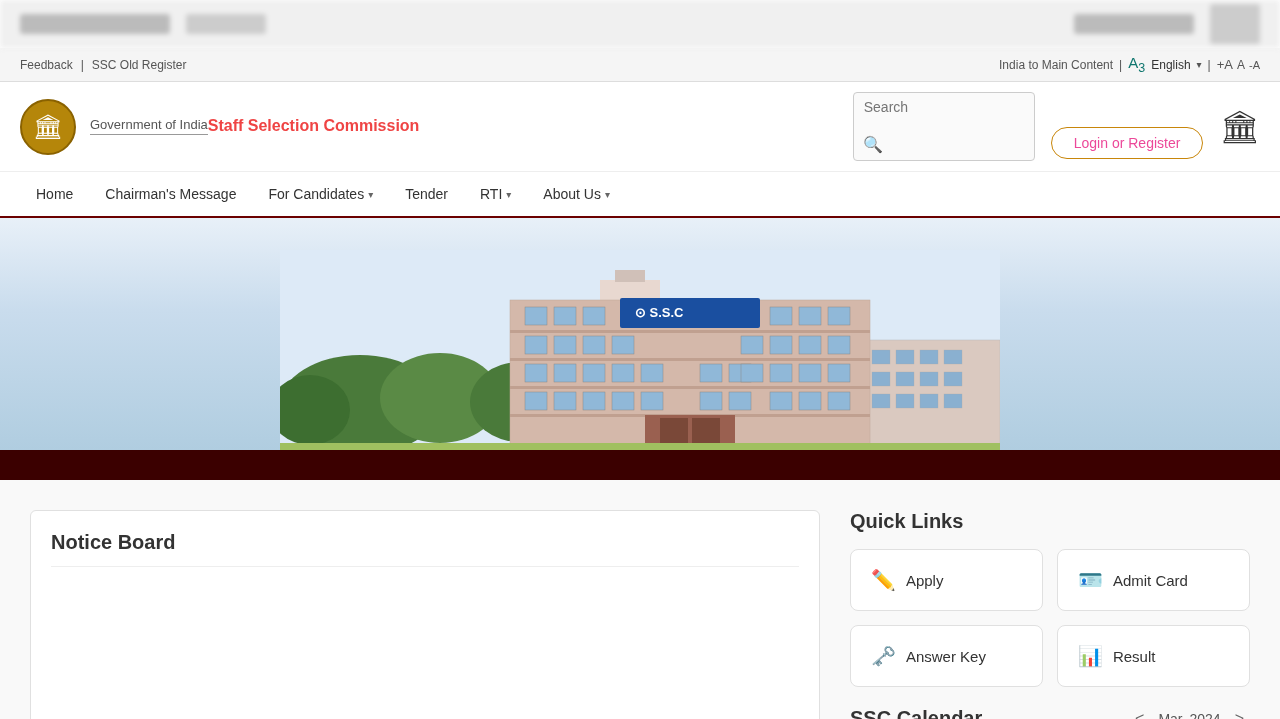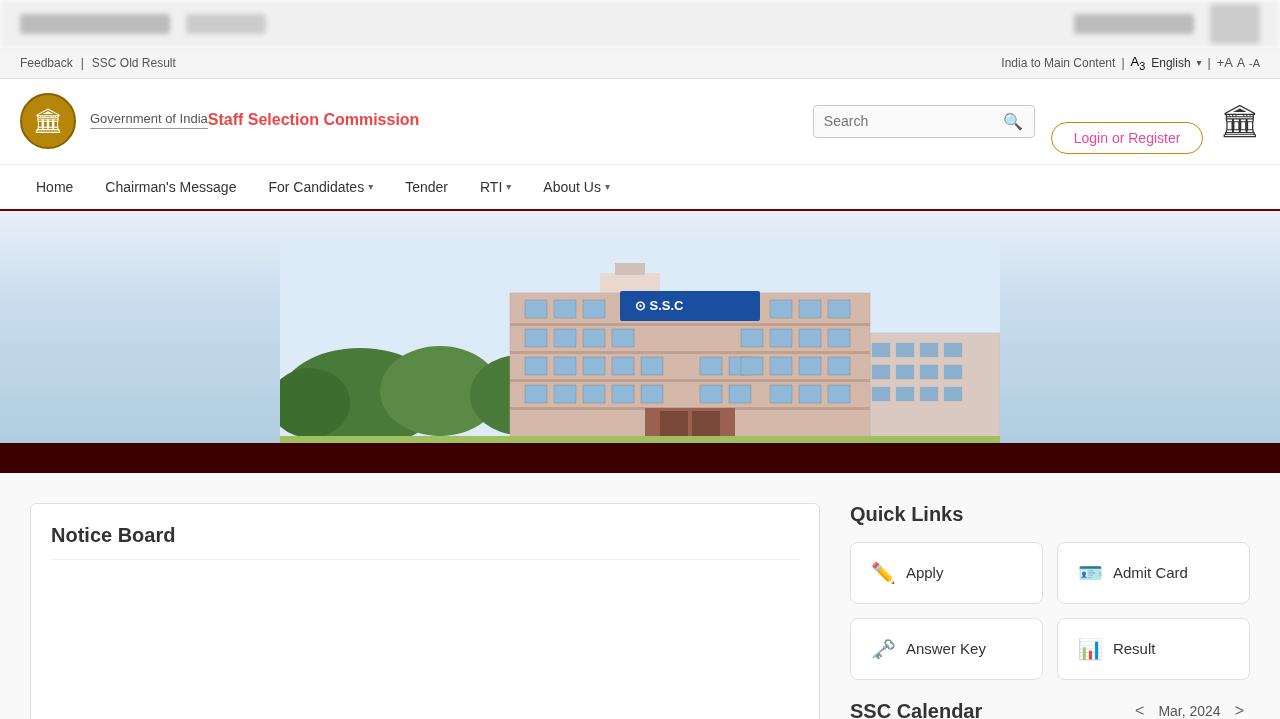--- a/index.html
+++ b/index.html
@@ -47,24 +47,25 @@
     .logo-circle::before {
       content: '🏛';
       font-size: 24px;
     }
     .logo-text { display: flex; flex-direction: row; }
     .logo-text-top { font-size: 13px; color: #555; border-bottom: 1px solid #999; padding-bottom: 2px; margin-bottom: 2px; }
     .logo-text-bottom { font-size: 16px; font-weight: bold; color: #ef4444; }
 
     .header-right { display: flex; align-items: center; gap: 16px; }
     .search-box {
-      display: flex; align-items: center;
+      display: flex; align-items: flex-start;
       border: 1px solid #ccc; border-radius: 4px;
       padding: 6px 10px; background: #fafafa;
       gap: 20px;
+      flex-direction: column;
     }
     .search-box input {
       border: none; outline: none; background: transparent;
       font-size: 14px; color: #333; width: 160px;
     }
     .search-icon { color: #666; font-size: 16px; cursor: pointer; }
     .login-btn {
       border: 1.5px solid #c8860a;
       color: #ec4899;
       background: #fff;
@@ -224,26 +225,26 @@
     <div style="width:150px; height:20px; background:#bbb; border-radius:3px;"></div>
     <div style="width:80px; height:20px; background:#ccc; border-radius:3px;"></div>
     <div style="margin-left:auto; width:120px; height:20px; background:#bbb; border-radius:3px;"></div>
     <div style="width:50px; height:40px; background:#ccc; border-radius:3px;"></div>
   </div>
 
   <div class="utility-bar">
     <div class="utility-bar-left">
       <a href="#">Feedback</a>
       <span>|</span>
-      <a href="#">SSC Old Result</a>
+      <a href="#">SSC Old Register</a>
     </div>
     <div class="utility-bar-right">
       <a href="#">India to Main Content</a>
       <span>|</span>
-      <span style="font-size:13px; color:#000000;">A<sub>3</sub></span>
+      <span style="font-size:15px; color:#0f766e;">A<sub>3</sub></span>
       <a href="#" style="color:#333; text-decoration:none;">English</a>
       <span style="font-size:10px;">▾</span>
       <span>|</span>
       <div class="font-controls">
         <span style="font-size:13px; cursor:pointer;">+A</span>
         <span style="font-size:12px; cursor:pointer;">A</span>
         <span style="font-size:11px; cursor:pointer;">-A</span>
       </div>
     </div>
   </div>

